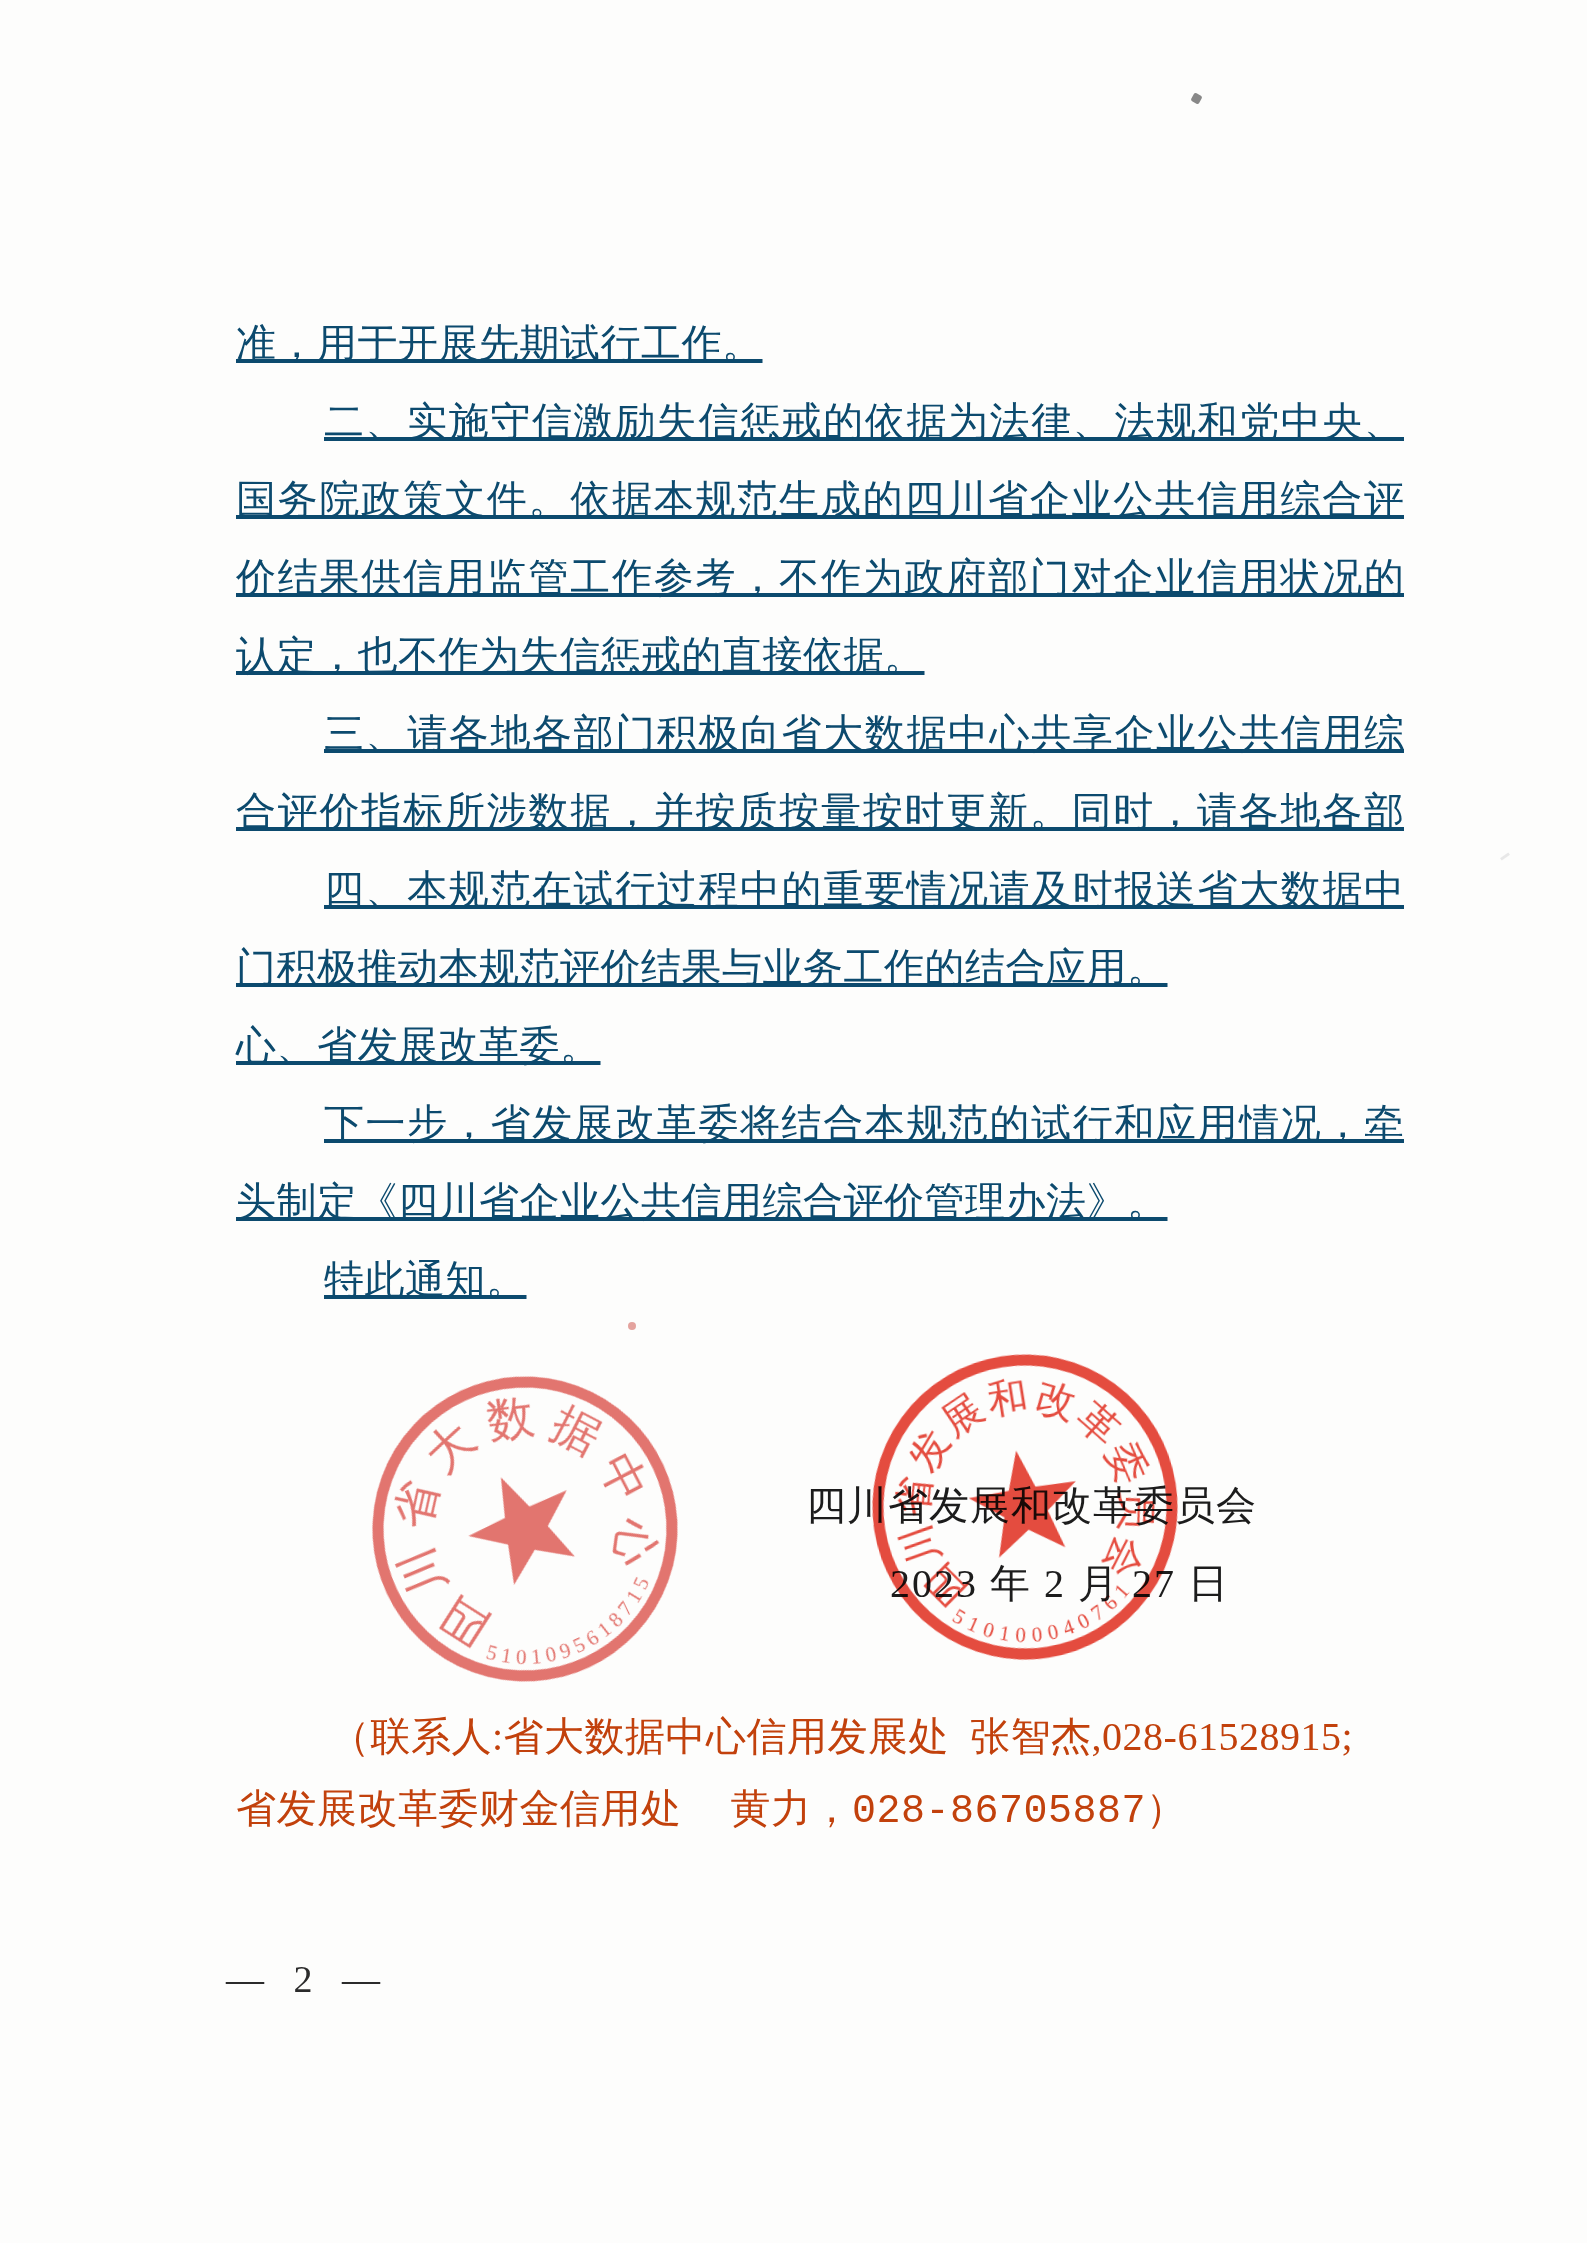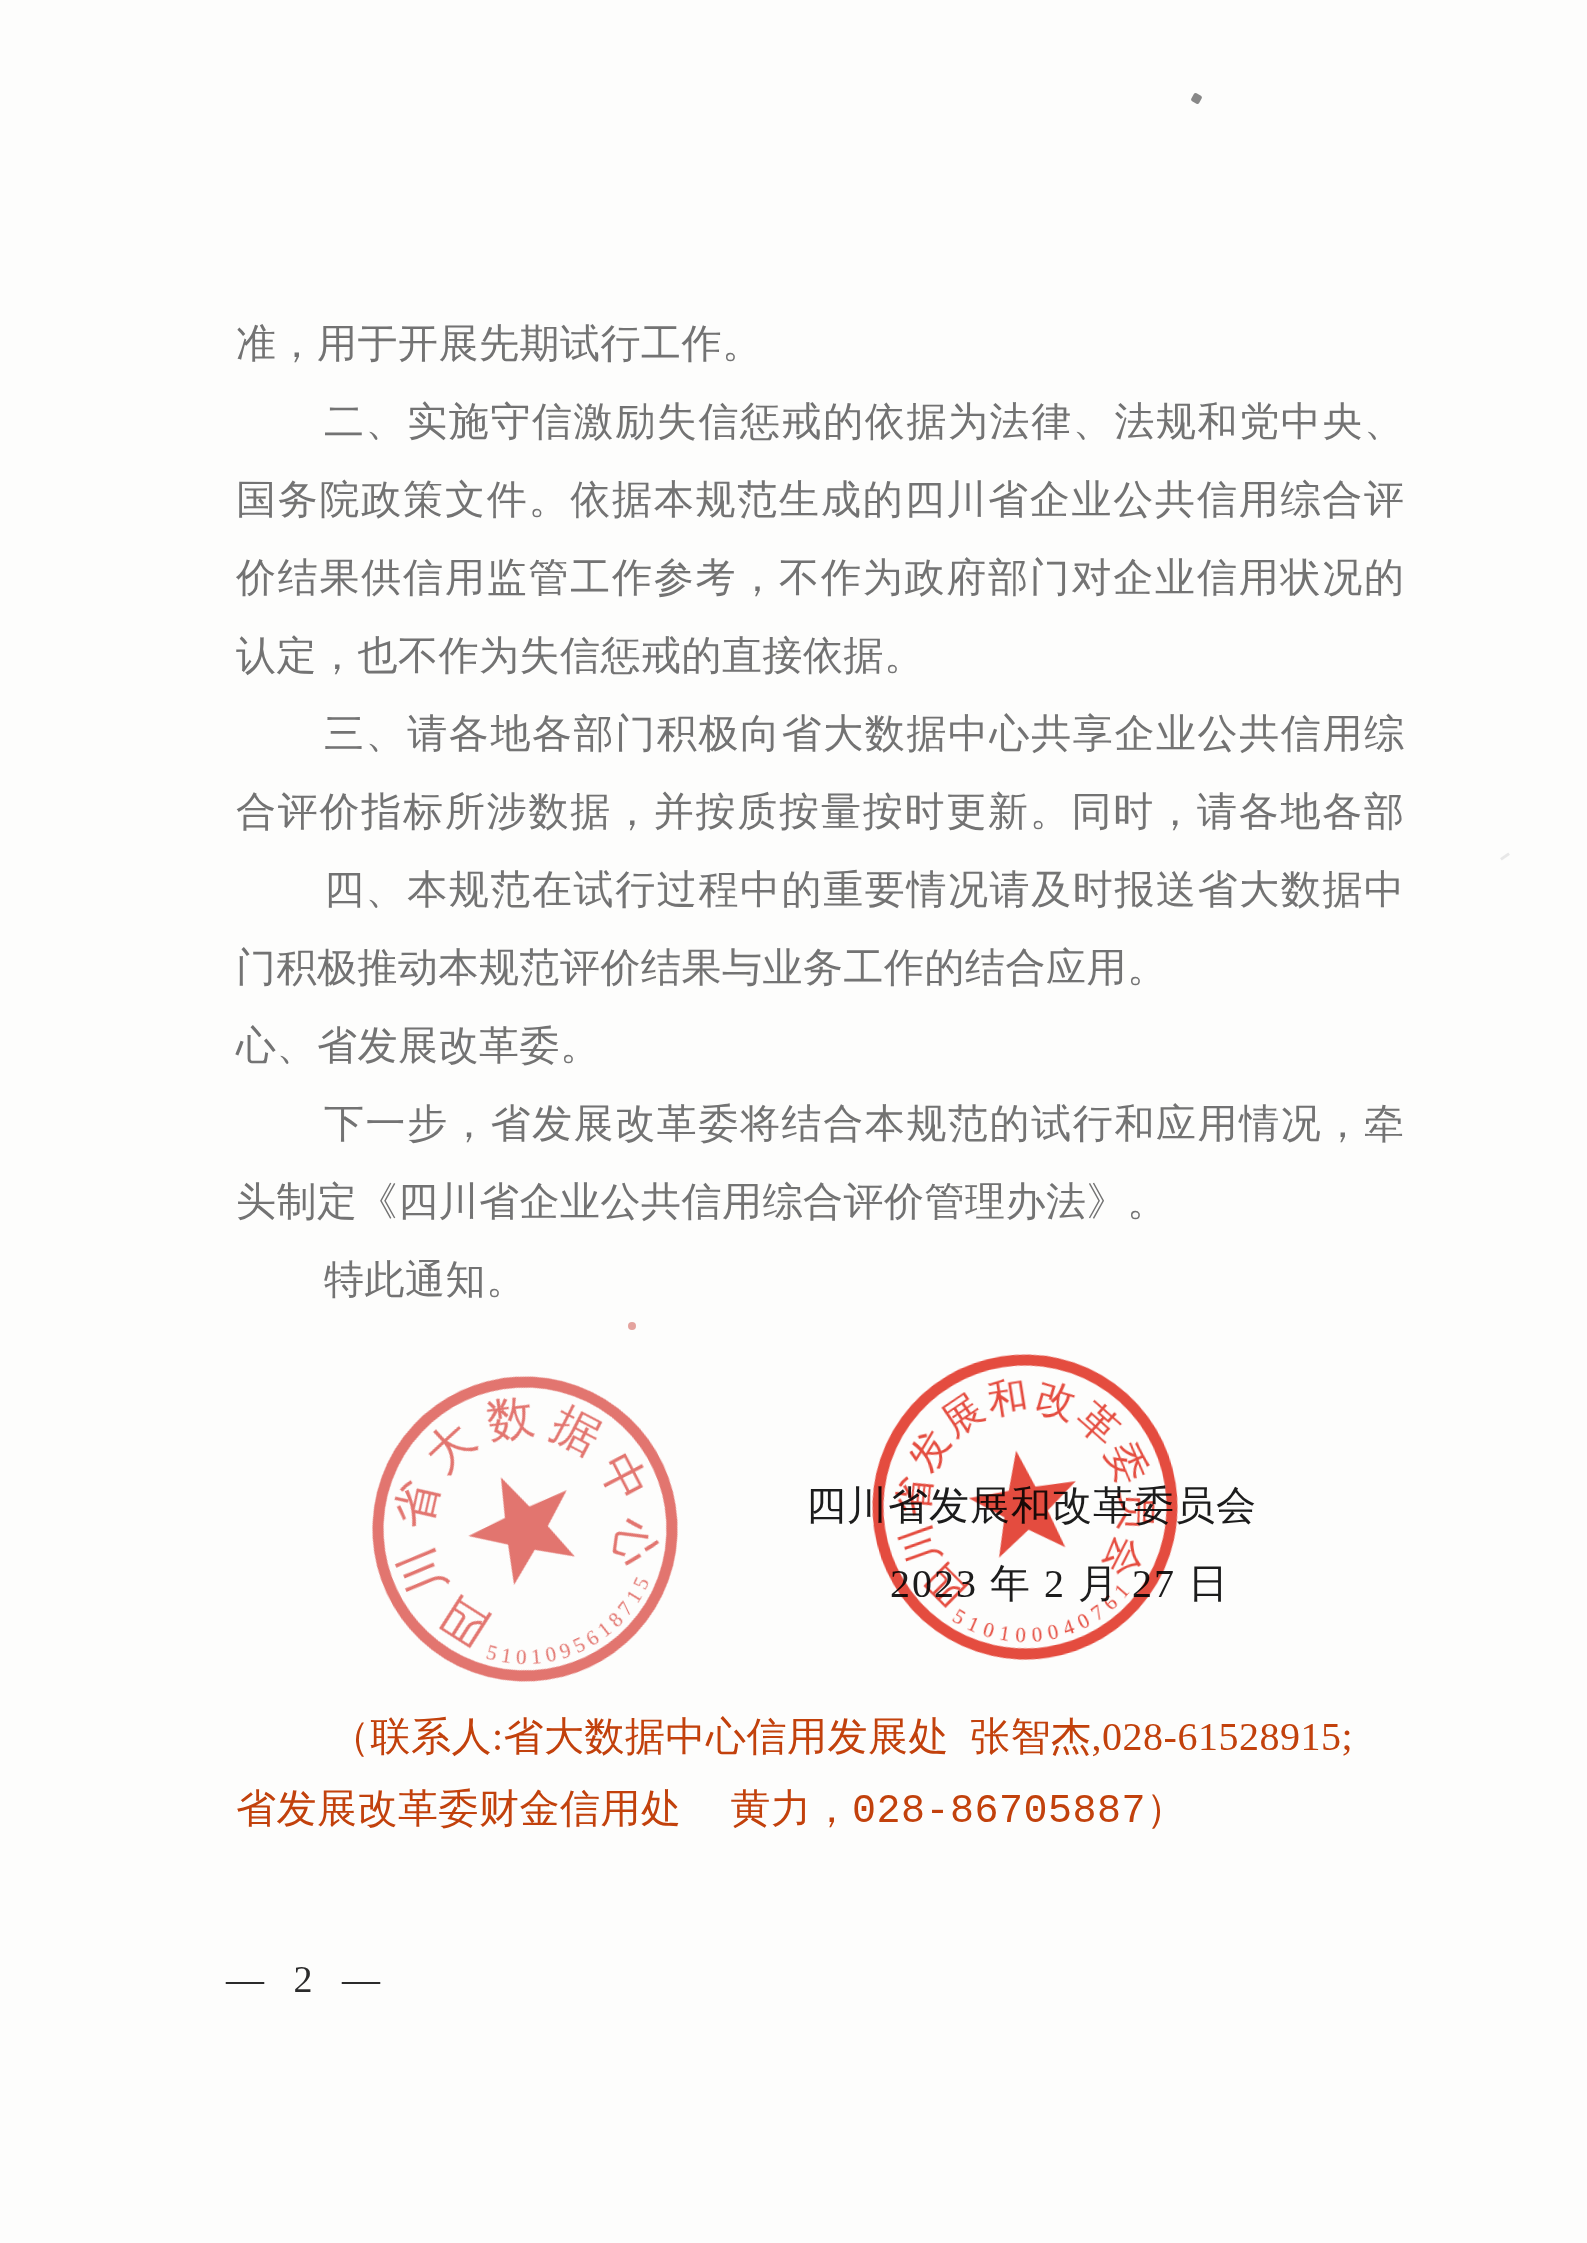--- a/index.html
+++ b/index.html
@@ -18,21 +18,22 @@
   
   .body-block{
     position:absolute;
     left:236px;top:305px;width:1168px;
   }
   .line{
     height:78px;line-height:78px;
     font-size:40px;
     letter-spacing:0.5px;
     white-space:nowrap;
-    color:#737373;
+    color:#0c4a6e;
+    text-decoration:underline;
   }
   .line.fill{
     white-space:normal;
     text-align:justify;
     text-align-last:justify;
     letter-spacing:0;
   }
   .line.indent{ text-indent:88px; }
   
   .sig{

